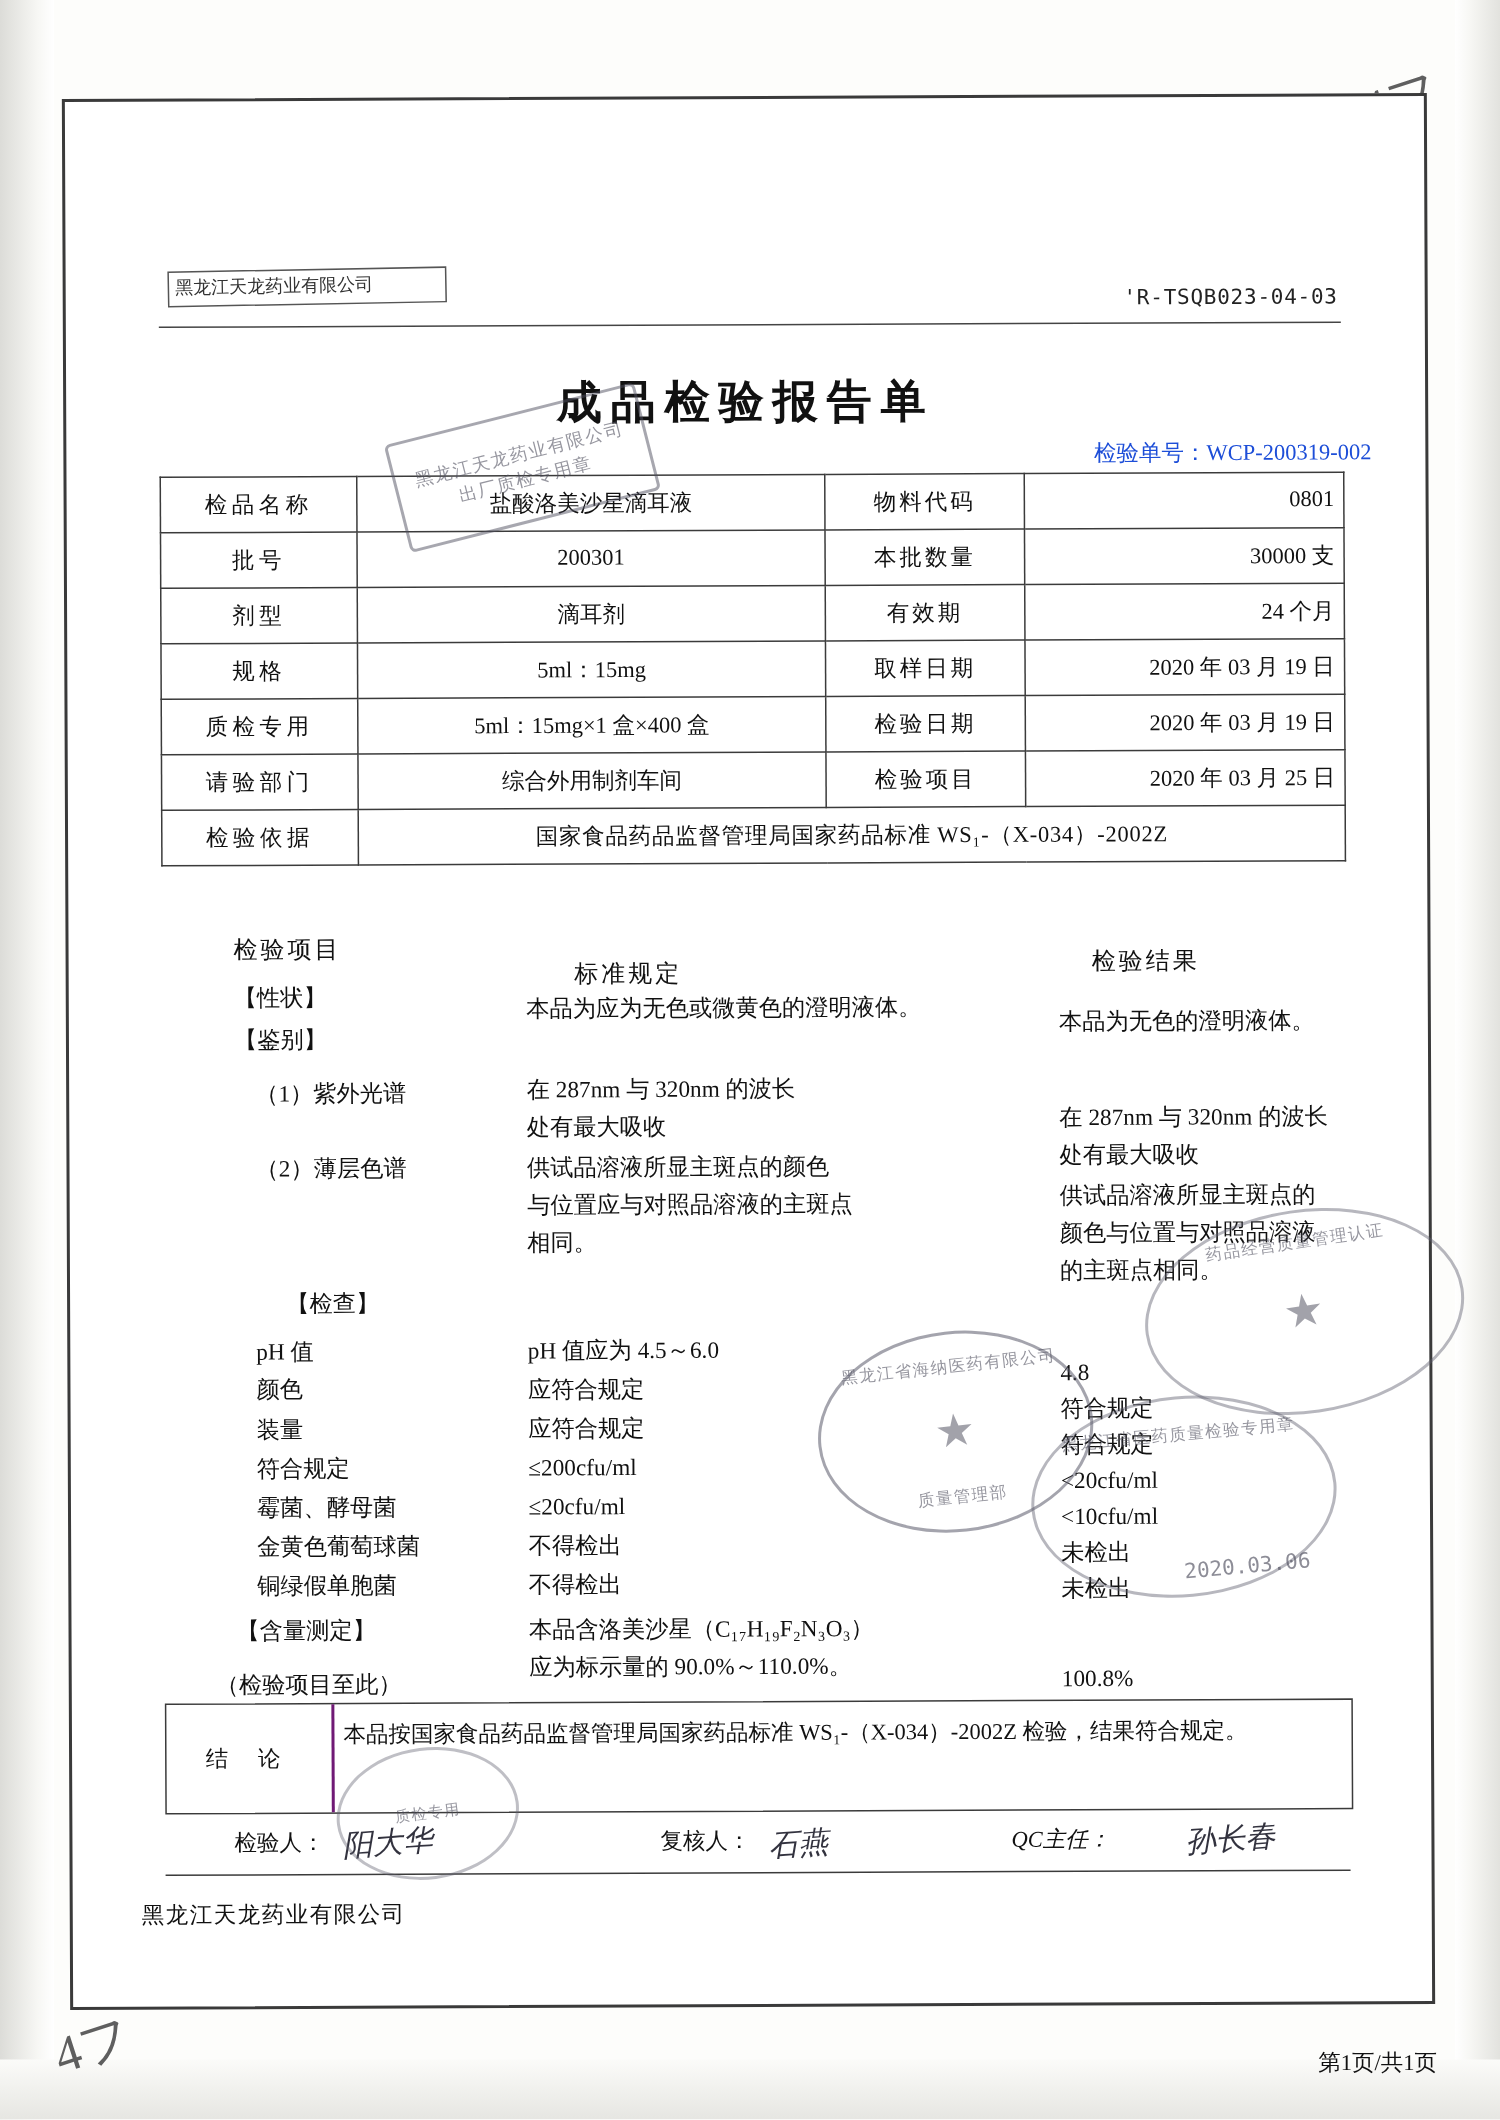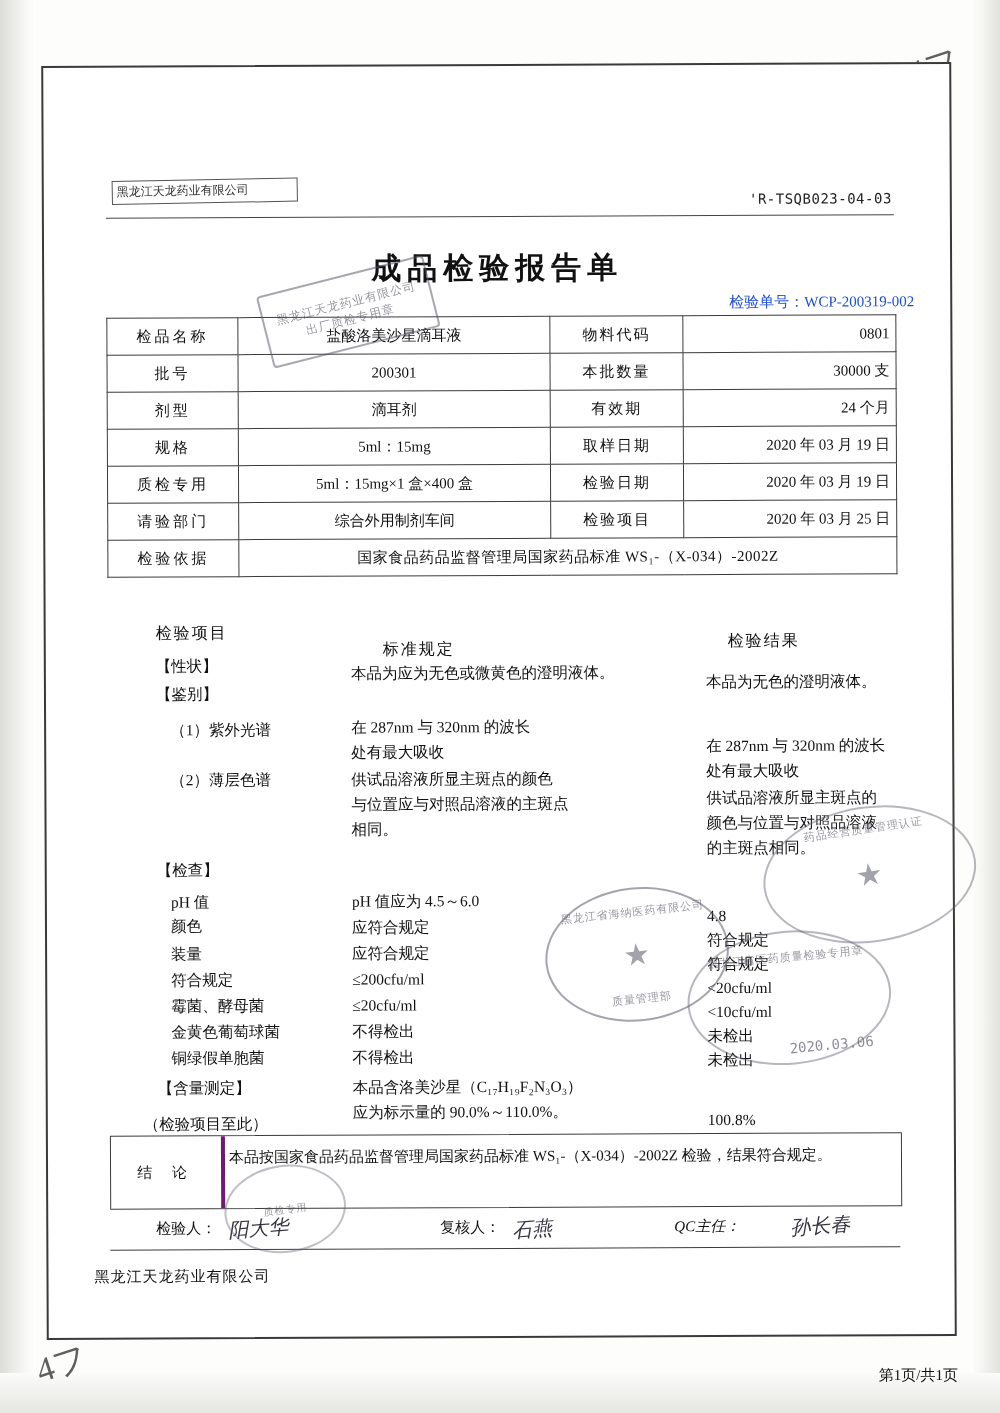--- a/index.html
+++ b/index.html
@@ -101,21 +101,21 @@
 
   .sub{padding-left:14px;}
 
   
   .concl-box{
     position:absolute;left:62px;top:1068px;width:790px;height:72px;
     border:1px solid #3b3b3b;
   }
   .concl-lbl{
     position:absolute;left:0;top:0;width:110px;height:72px;
-    border-right:4px solid #701a75;
+    border-right:2px solid #701a75;
     display:flex;align-items:center;justify-content:center;
     letter-spacing:8px;font-size:15px;
   }
   .concl-txt{
     position:absolute;left:118px;top:8px;width:660px;
     font-size:15px;line-height:27px;color:#111;
   }
 
   .sign-row{
     position:absolute;left:62px;top:1152px;width:790px;height:34px;
@@ -285,21 +285,21 @@
 处有最大吸收</div>
 
       <div class="col-name sub" style="top:700px;">（2）薄层色谱</div>
       <div class="col-spec" style="top:700px;white-space:pre-line;">供试品溶液所显主斑点的颜色
 与位置应与对照品溶液的主斑点
 相同。</div>
       <div class="col-res" style="top:720px;white-space:pre-line;">供试品溶液所显主斑点的
 颜色与位置与对照品溶液
 的主斑点相同。</div>
 
-      <div class="col-name" style="top:790px;">【检查】</div>
+      <div class="col-name" style="top:790px;margin-left:34px;">【检查】</div>
 
       <div class="col-name sub" style="top:822px;">pH 值</div>
       <div class="col-spec" style="top:822px;">pH 值应为 4.5～6.0</div>
       <div class="col-res" style="top:838px;">4.8</div>
 
       <div class="col-name sub" style="top:848px;font-family:Liberation Mono, monospace;">颜色</div>
       <div class="col-spec" style="top:848px;">应符合规定</div>
       <div class="col-res" style="top:862px;">符合规定</div>
 
       <div class="col-name sub" style="top:874px;">装量</div>

